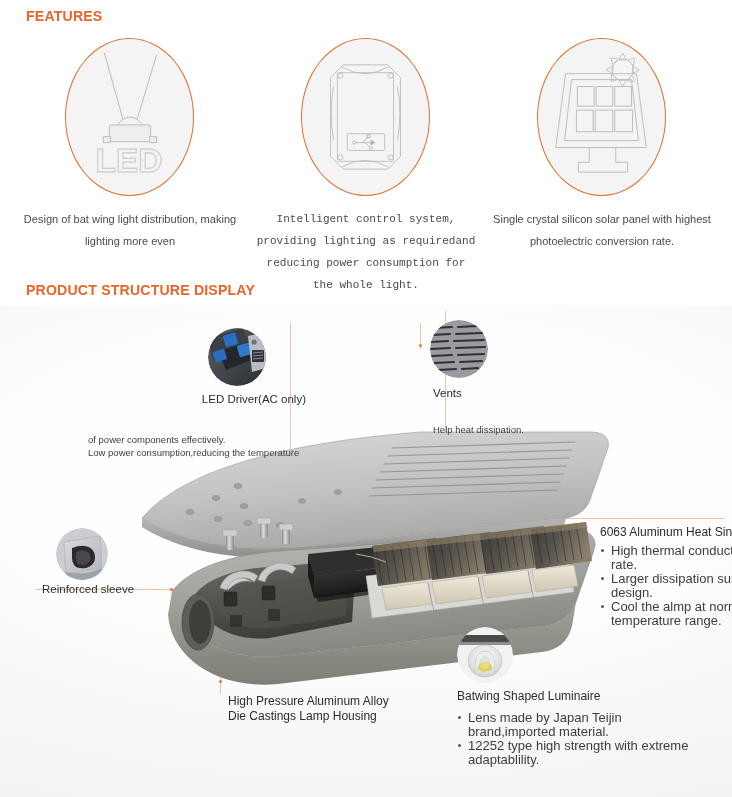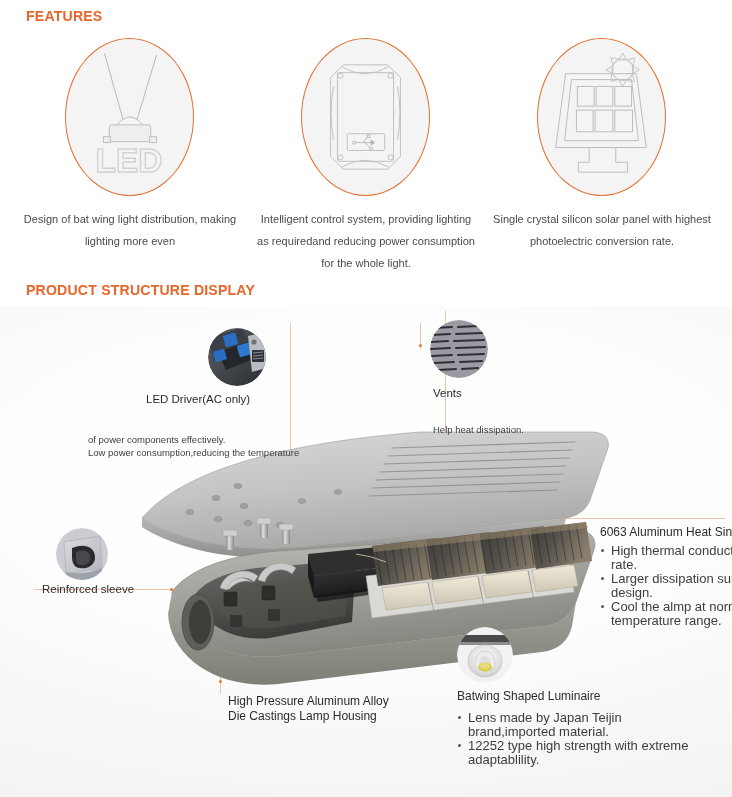--- a/index.html
+++ b/index.html
@@ -36,21 +36,21 @@
     left: 0; top: 36px;
     width: 732px; height: 230px; padding-left: 48px;
   }
   .feature-col {
     position: absolute;
     top: 0;
     width: 244px;
     height: 230px;
   }
   .feature-col.c0 { left: 8px; }
-  .feature-col.c1 { left: 244px; }
+  .feature-col.c1 { left: 244px; font-family: Liberation Mono, monospace; }
   .feature-col.c2 { left: 480px; }
 
   .feature-circle {
     position: absolute;
     left: 50%;
     top: 2px;
     width: 129px;
     height: 158px;
     margin-left: -65px;
     border: 1px solid #e2702f;
@@ -454,21 +454,21 @@
           <rect x="44" y="22" width="12" height="12" rx="1" fill="#30343a"></rect>
           <g stroke="#9aa0a6" stroke-width="0.8">
             <line x1="45" y1="25" x2="55" y2="24"></line>
             <line x1="45" y1="28" x2="55" y2="27"></line>
             <line x1="45" y1="31" x2="55" y2="30"></line>
           </g>
           <circle cx="46" cy="14" r="2.6" fill="#6e7378"></circle>
         </g>
       </svg>
     </div>
-    <div class="callout-title" style="position:absolute; left:58px; top:64px; width:160px; text-align:left;">LED Driver(AC only)</div>
+    <div class="callout-title" style="position:absolute; left:58px; top:64px; width:160px; text-align:right;">LED Driver(AC only)</div>
     <div class="callout-body" style="position:absolute; left:0; top:84px; width:215px;">
       <p>of power components effectively.</p>
       <p>Low power consumption,reducing the temperature</p>
     </div>
   </div>
 
   <div class="callout" style="left:430px; top:14px; width:180px;">
     <div class="thumb" style="left:0; top:0; width:58px; height:58px;">
       <svg viewBox="0 0 58 58" xmlns="http://www.w3.org/2000/svg">
         <defs>

